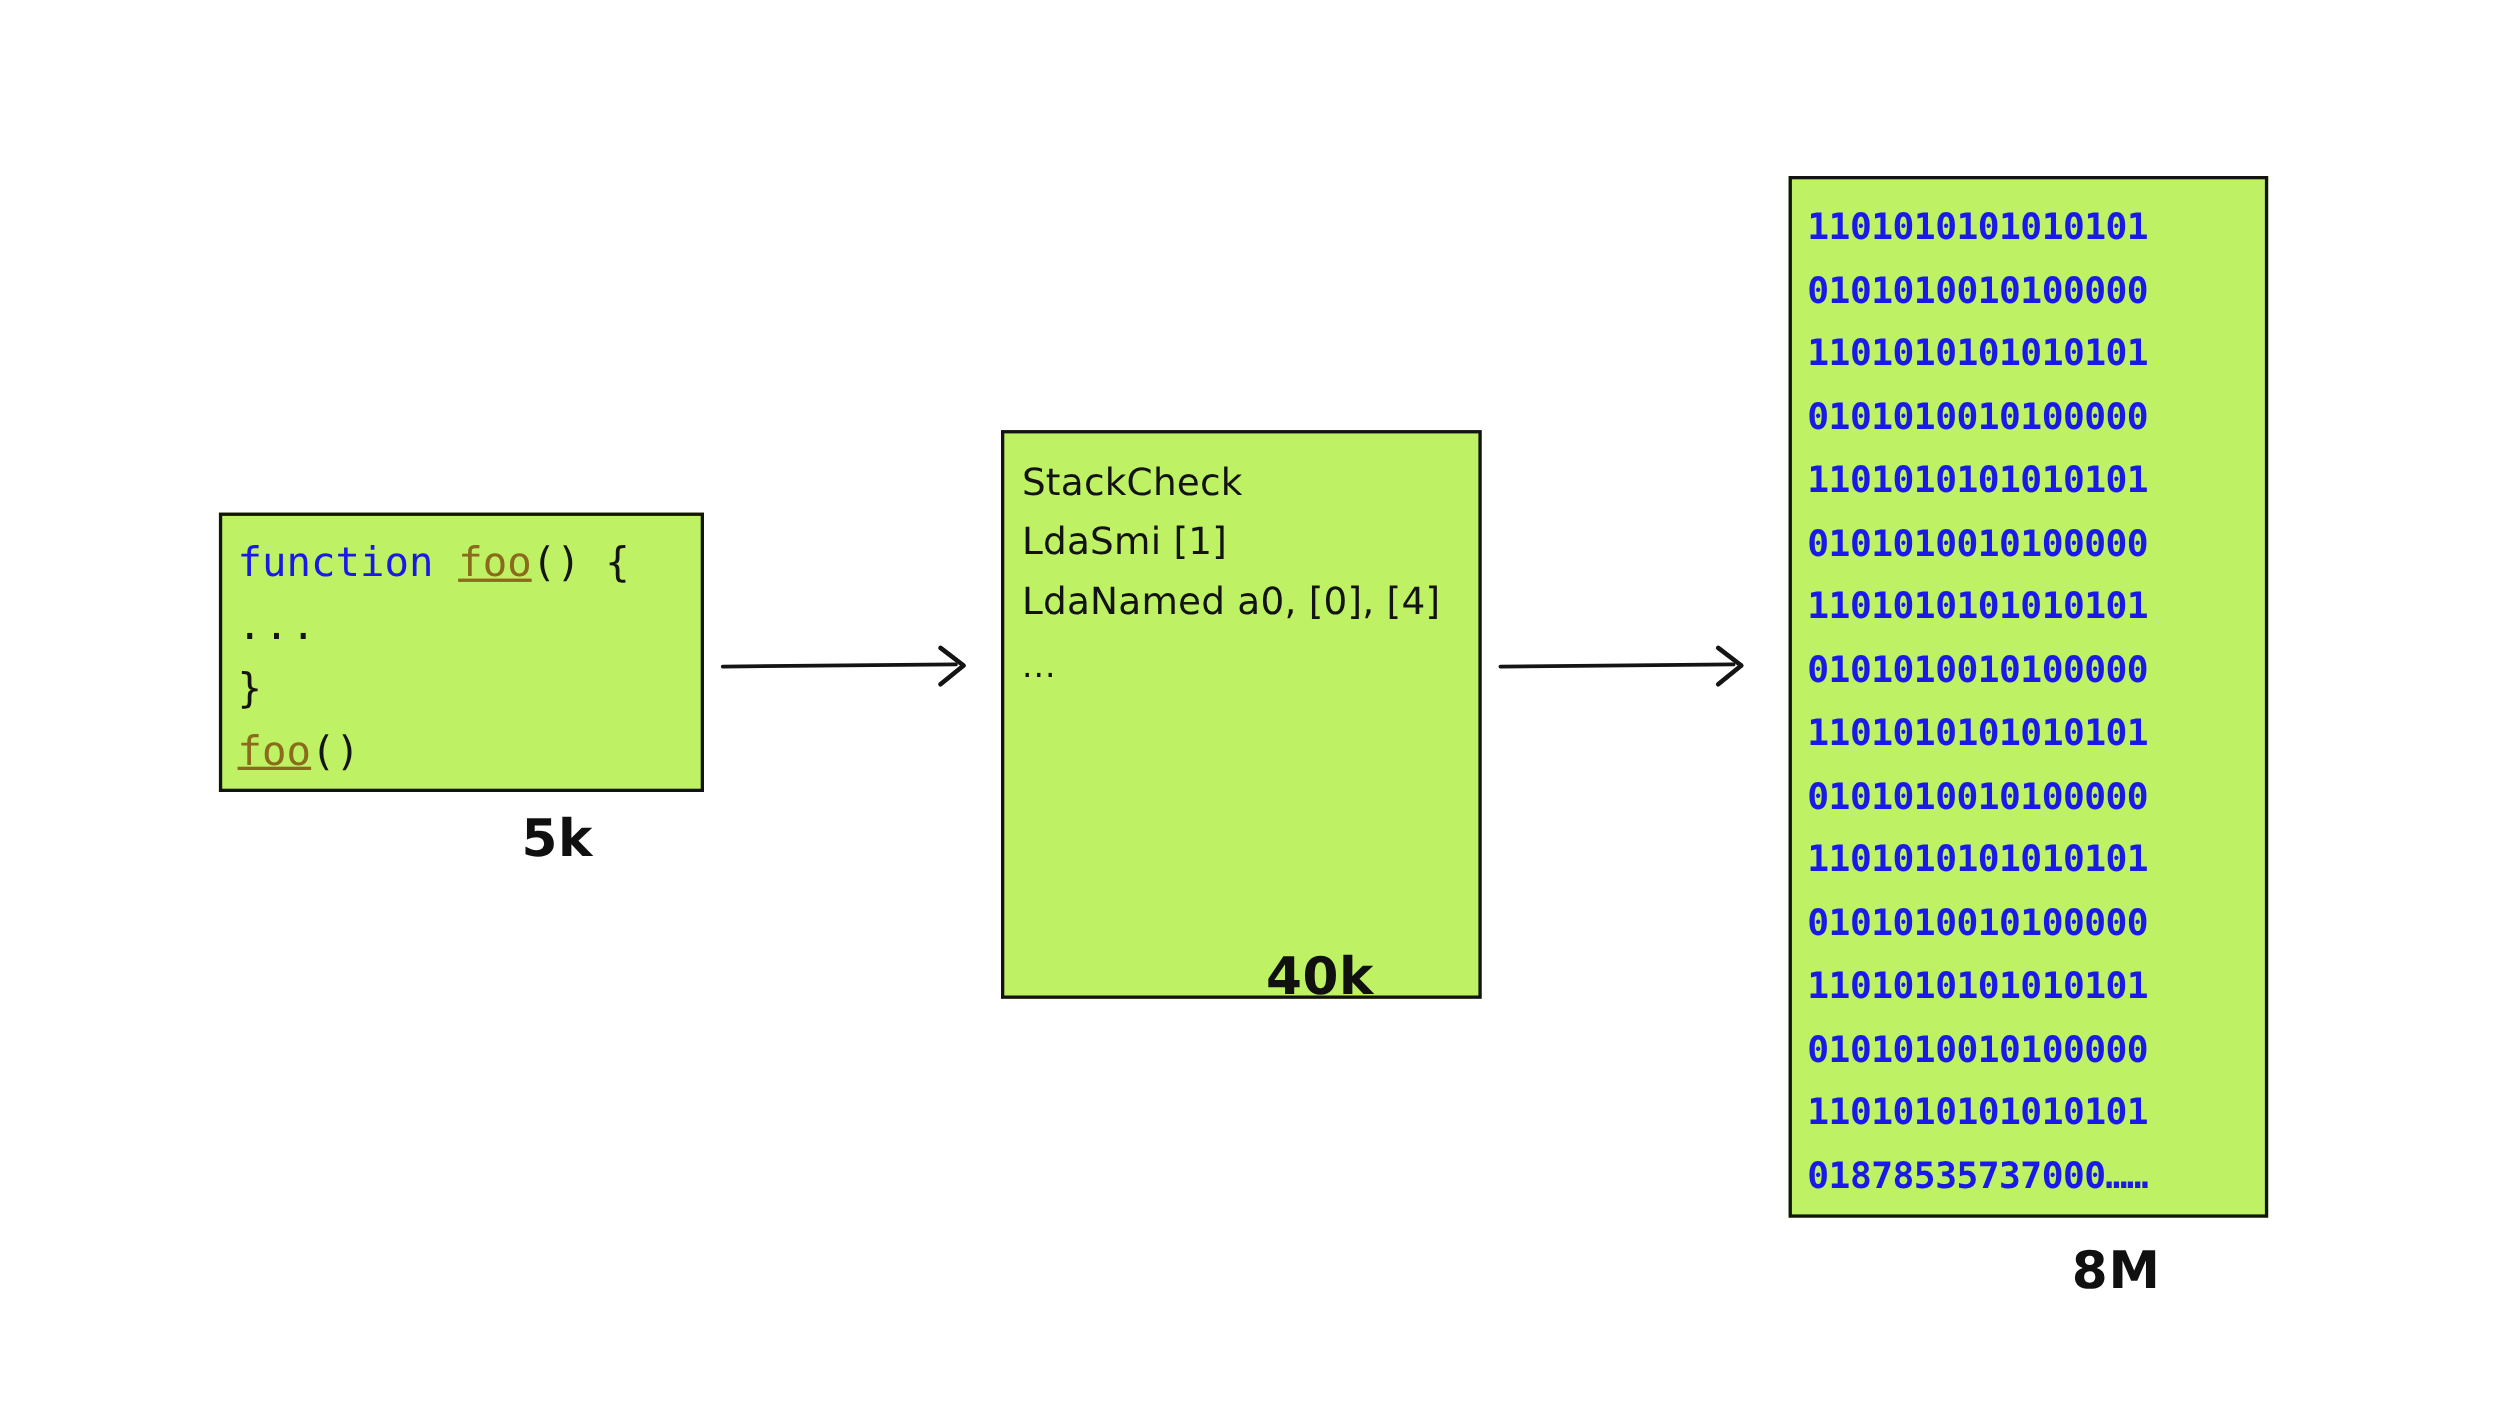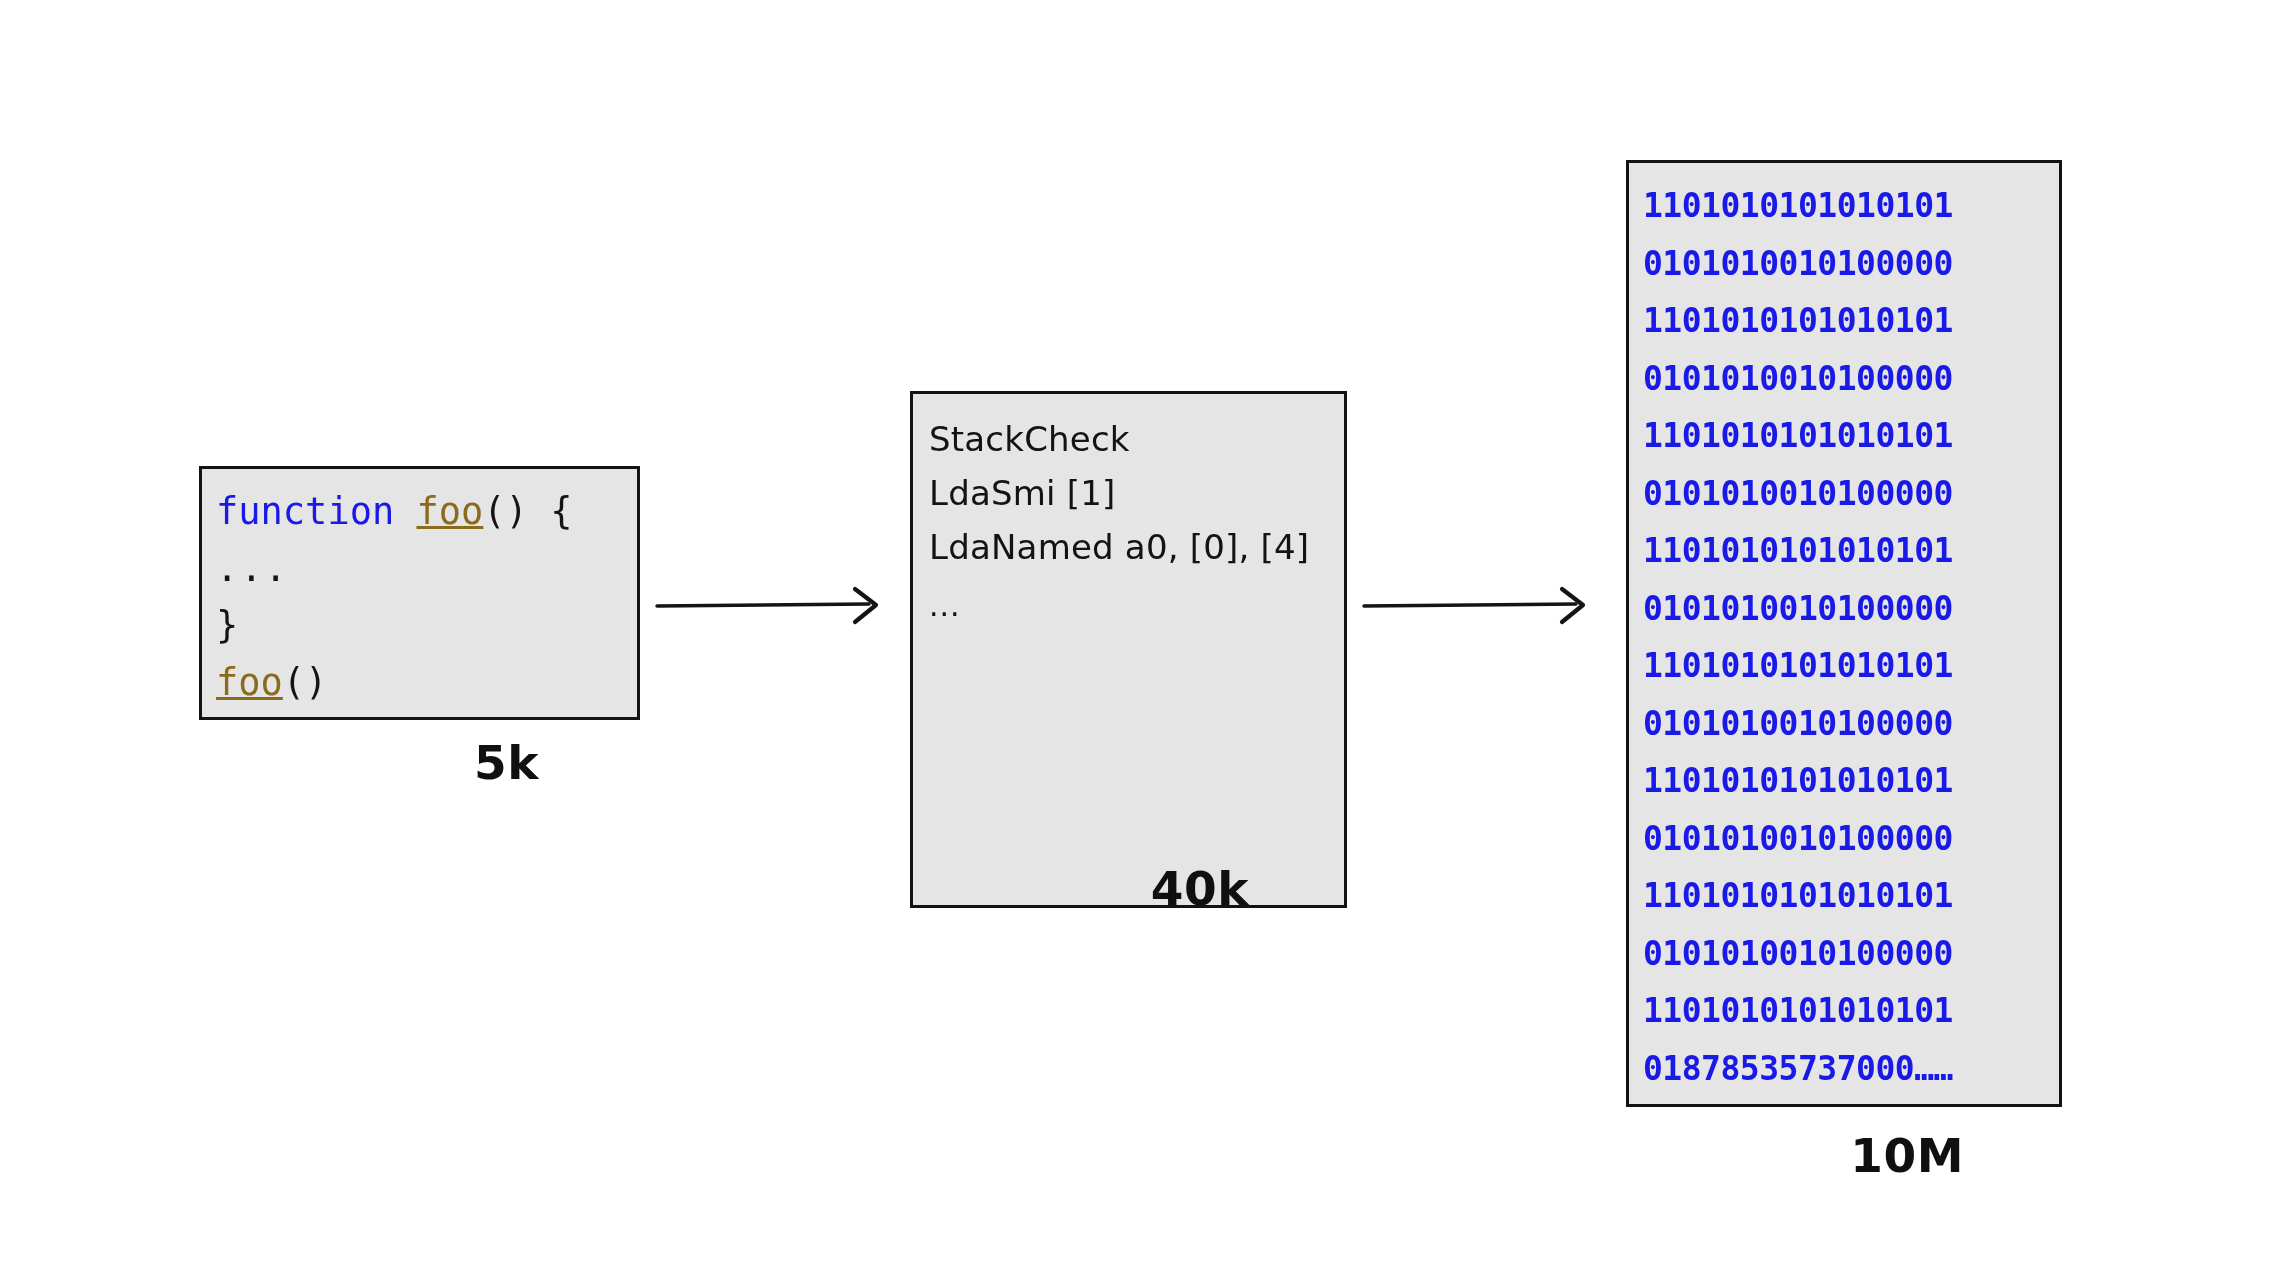--- a/index.html
+++ b/index.html
@@ -17,21 +17,21 @@
   }
 
   .stage {
     position: absolute;
     inset: 0;
   }
 
   
   .node-box {
     position: absolute;
-    background: #e5e5e5;
+    background: #bef264;
     border: 3px solid #131313;
     box-sizing: border-box;
   }
 
   
   #source-box {
     left: 199px;
     top: 466px;
     width: 441px;
     height: 254px;
@@ -168,15 +168,15 @@
     <div class="bin-line">1101010101010101</div>
     <div class="bin-line">0101010010100000</div>
     <div class="bin-line">1101010101010101</div>
     <div class="bin-line">0101010010100000</div>
     <div class="bin-line">1101010101010101</div>
     <div class="bin-line">0101010010100000</div>
     <div class="bin-line">1101010101010101</div>
     <div class="bin-line">01878535737000……</div>
   </div>
 
-  <div class="size-label" id="label-binary">10M</div>
+  <div class="size-label" id="label-binary">8M</div>
 
 </div>
 
 </body></html>

